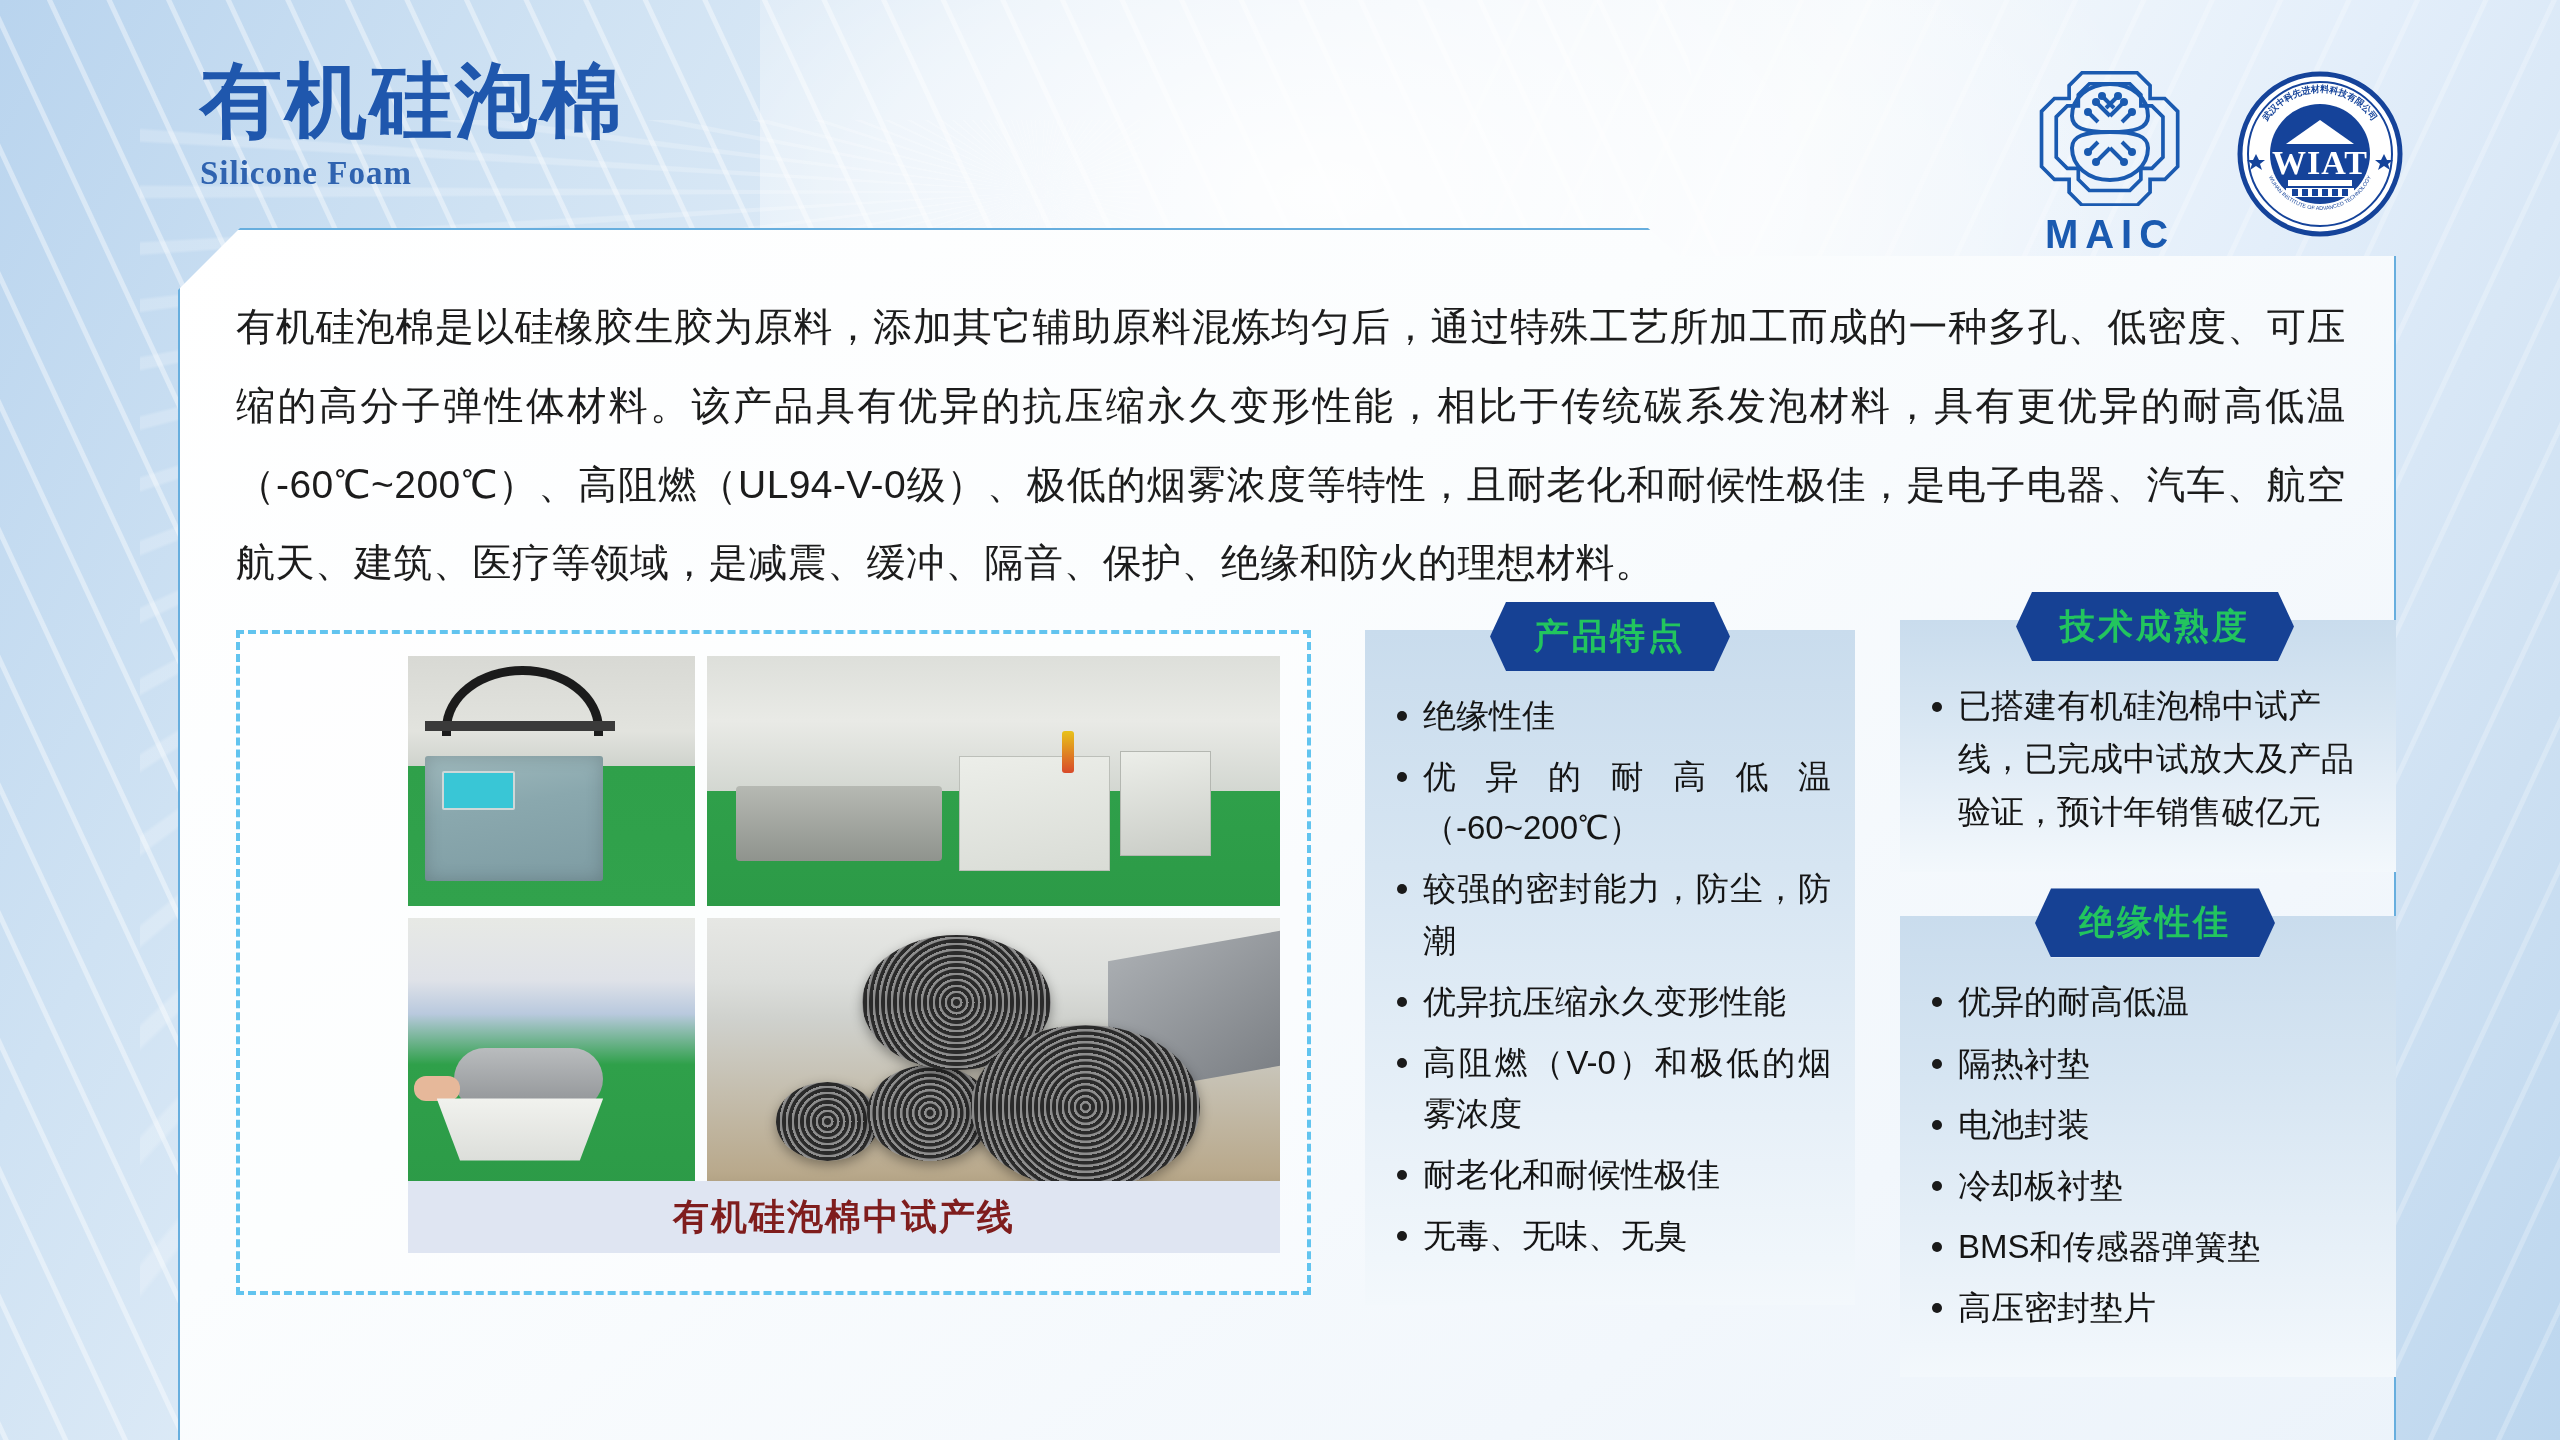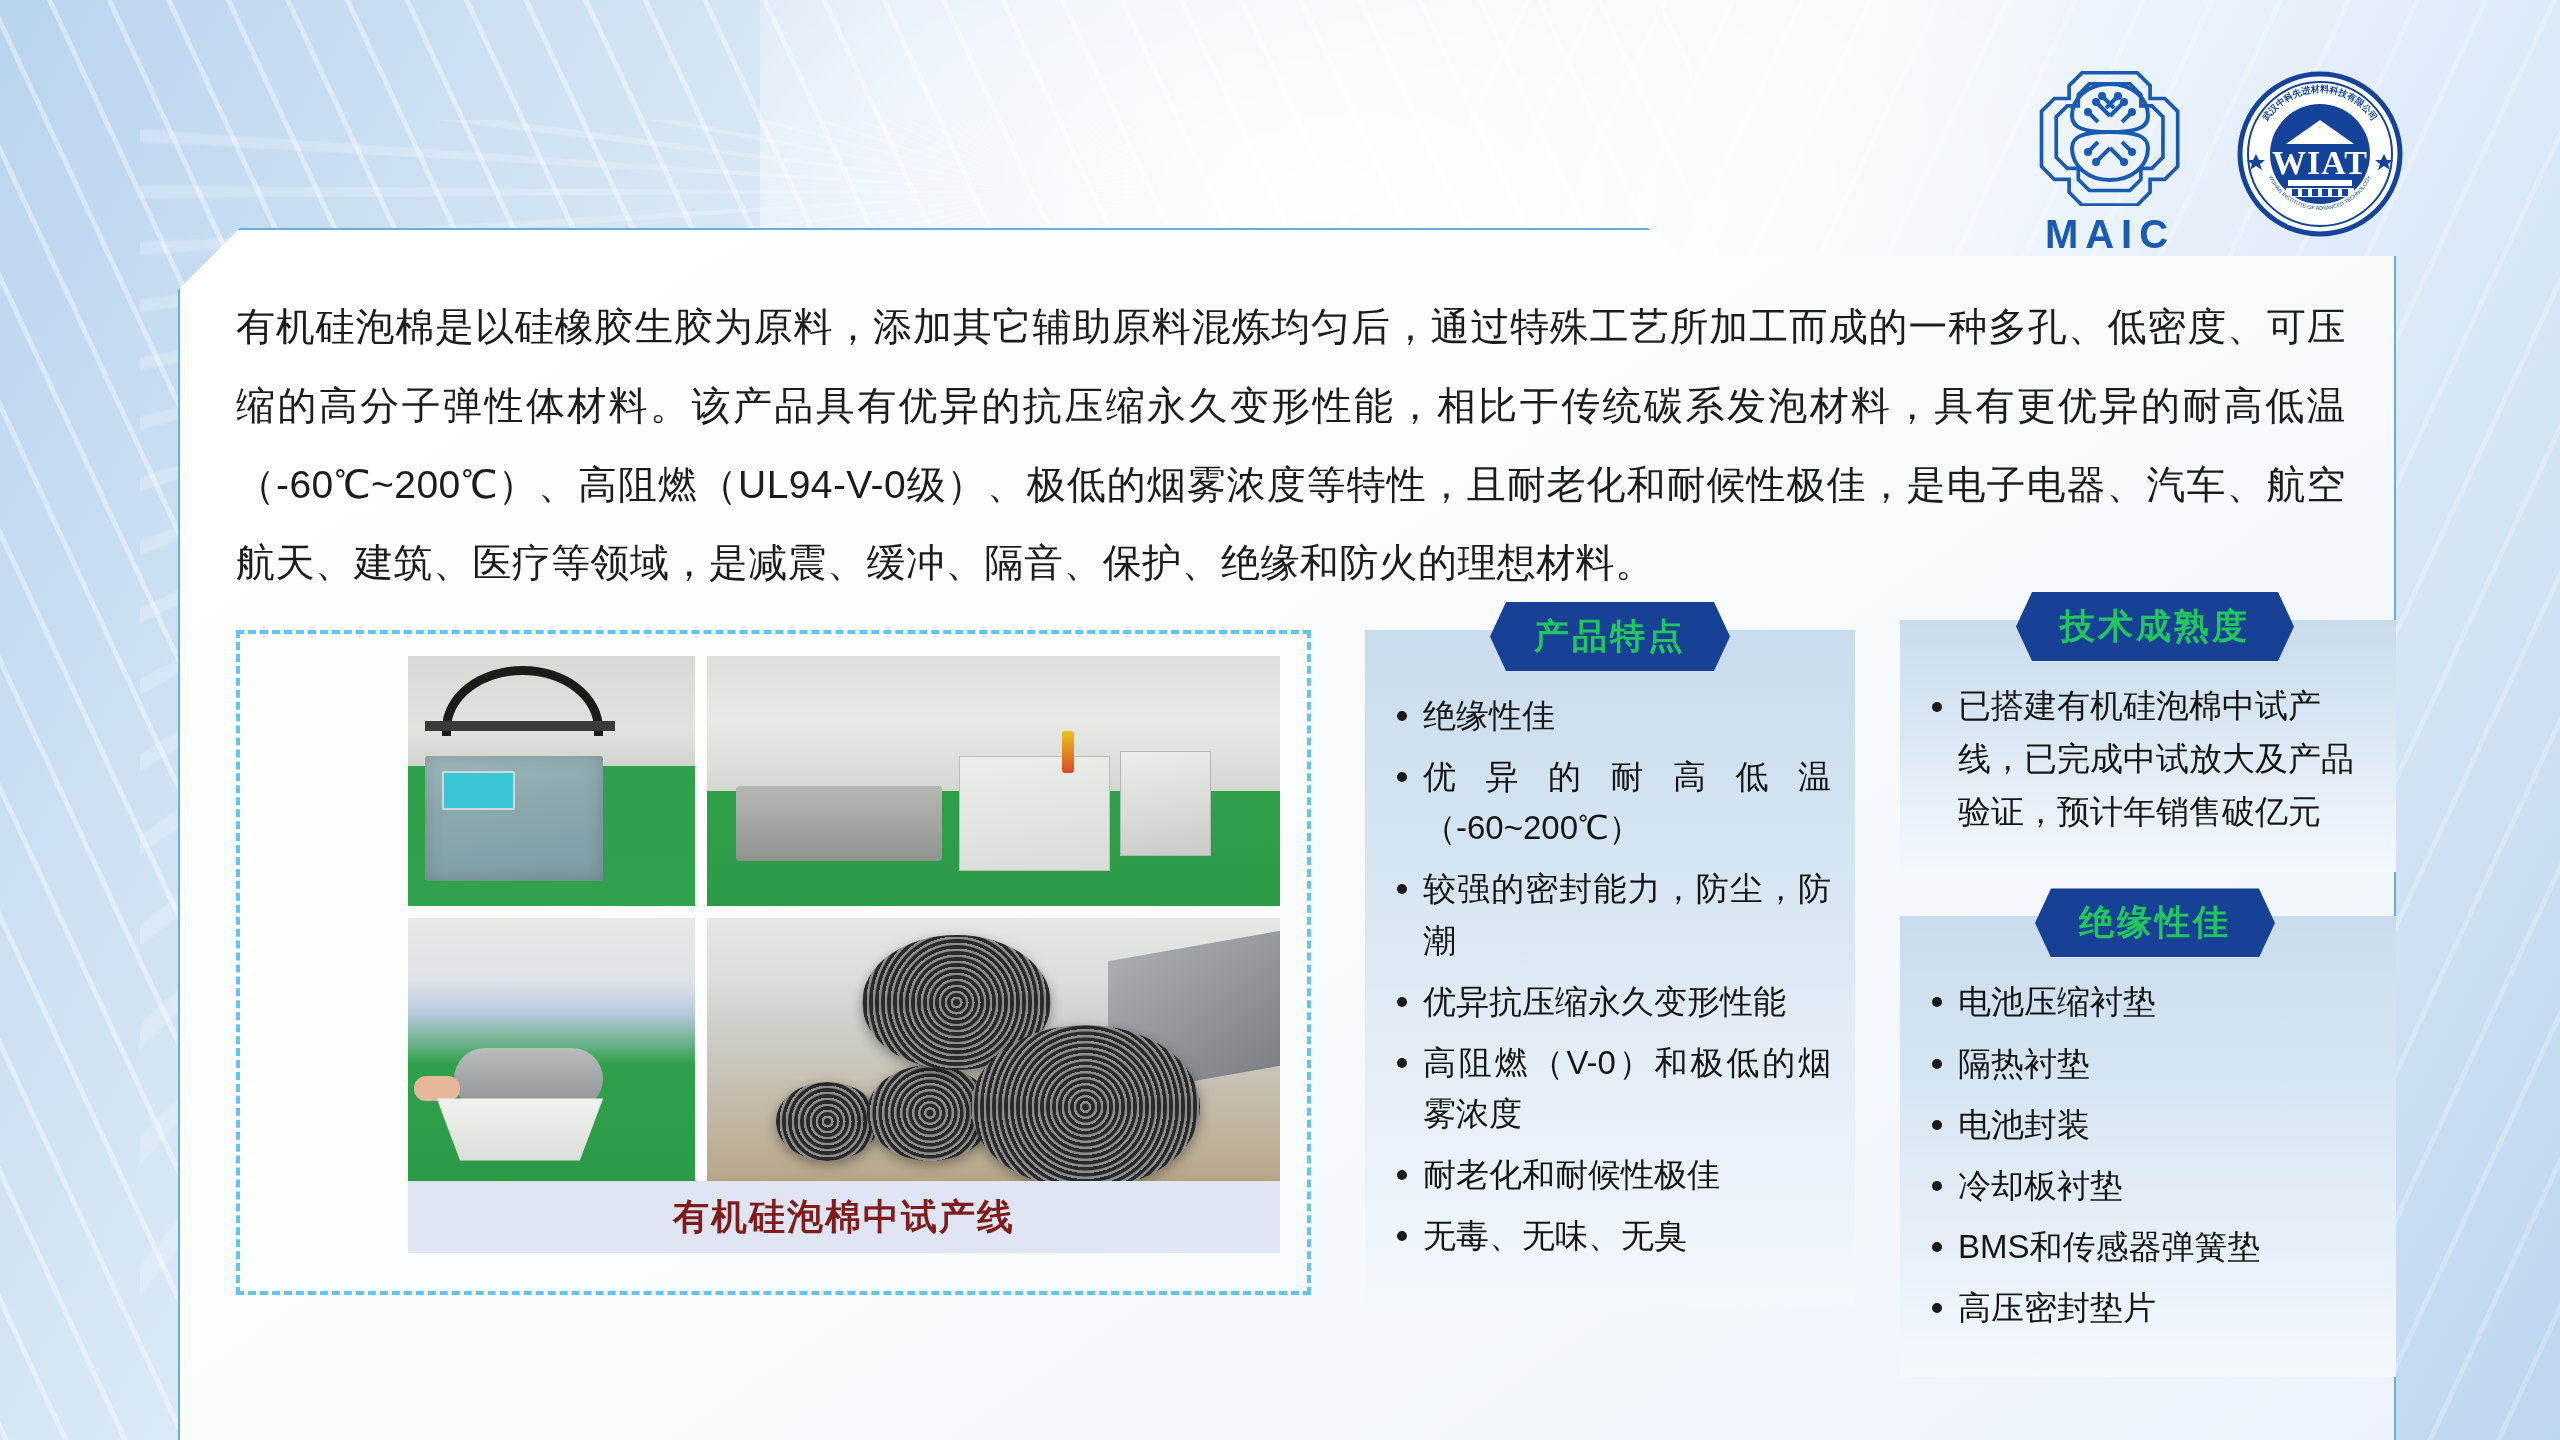--- a/index.html
+++ b/index.html
@@ -332,20 +332,24 @@
 </style>
 </head>
 <body>
 
 <div id="slide">
   <div class="bgglow"></div>
   <div class="bgfan"></div>
 
   <div class="header">
 
+    <div class="title-block">
+      <div class="main-title">有机硅泡棉</div>
+      <div class="sub-title">Silicone Foam</div>
+    </div>
 
     <div class="logos">
 
       <div class="maic-logo">
         <span>
           <svg width="148" height="148" viewBox="0 0 148 148">
             <g fill="none" stroke="#1a5ab0" stroke-width="4">
               <path d="M44 10 h60 l14 14 v14 h16 l14 14 v60 l-14 14 h-16 v14 l-14 14 h-60 l-14 -14 v-14 h-16 l-14 -14 v-60 l14 -14 h16 v-14 z" transform="scale(0.92) translate(6,6)"></path>
               <path d="M52 22 h44 l12 12 v12 h12 l12 12 v44 l-12 12 h-12 v12 l-12 12 h-44 l-12 -12 v-12 h-12 l-12 -12 v-44 l12 -12 h12 v-12 z" transform="scale(0.92) translate(6,6)"></path>
               <path d="M74 26 C 96 26 112 40 112 58 C 112 70 100 74 74 74"></path>
@@ -461,21 +465,21 @@
       <div class="col col-right">
 
         <div class="panel">
           <div class="badge">技术成熟度</div>
           <div class="tm-text">已搭建有机硅泡棉中试产线，已完成中试放大及产品验证，预计年销售破亿元</div>
         </div>
 
         <div class="panel">
           <div class="badge">绝缘性佳</div>
           <ul class="bullets">
-            <li class="nojust">电池压缩衬垫</li>
+            <li class="nojust">优异的耐高低温</li>
             <li class="nojust">隔热衬垫</li>
             <li class="nojust">电池封装</li>
             <li class="nojust">冷却板衬垫</li>
             <li class="nojust">BMS和传感器弹簧垫</li>
             <li class="nojust">高压密封垫片</li>
           </ul>
         </div>
 
       </div>
 

